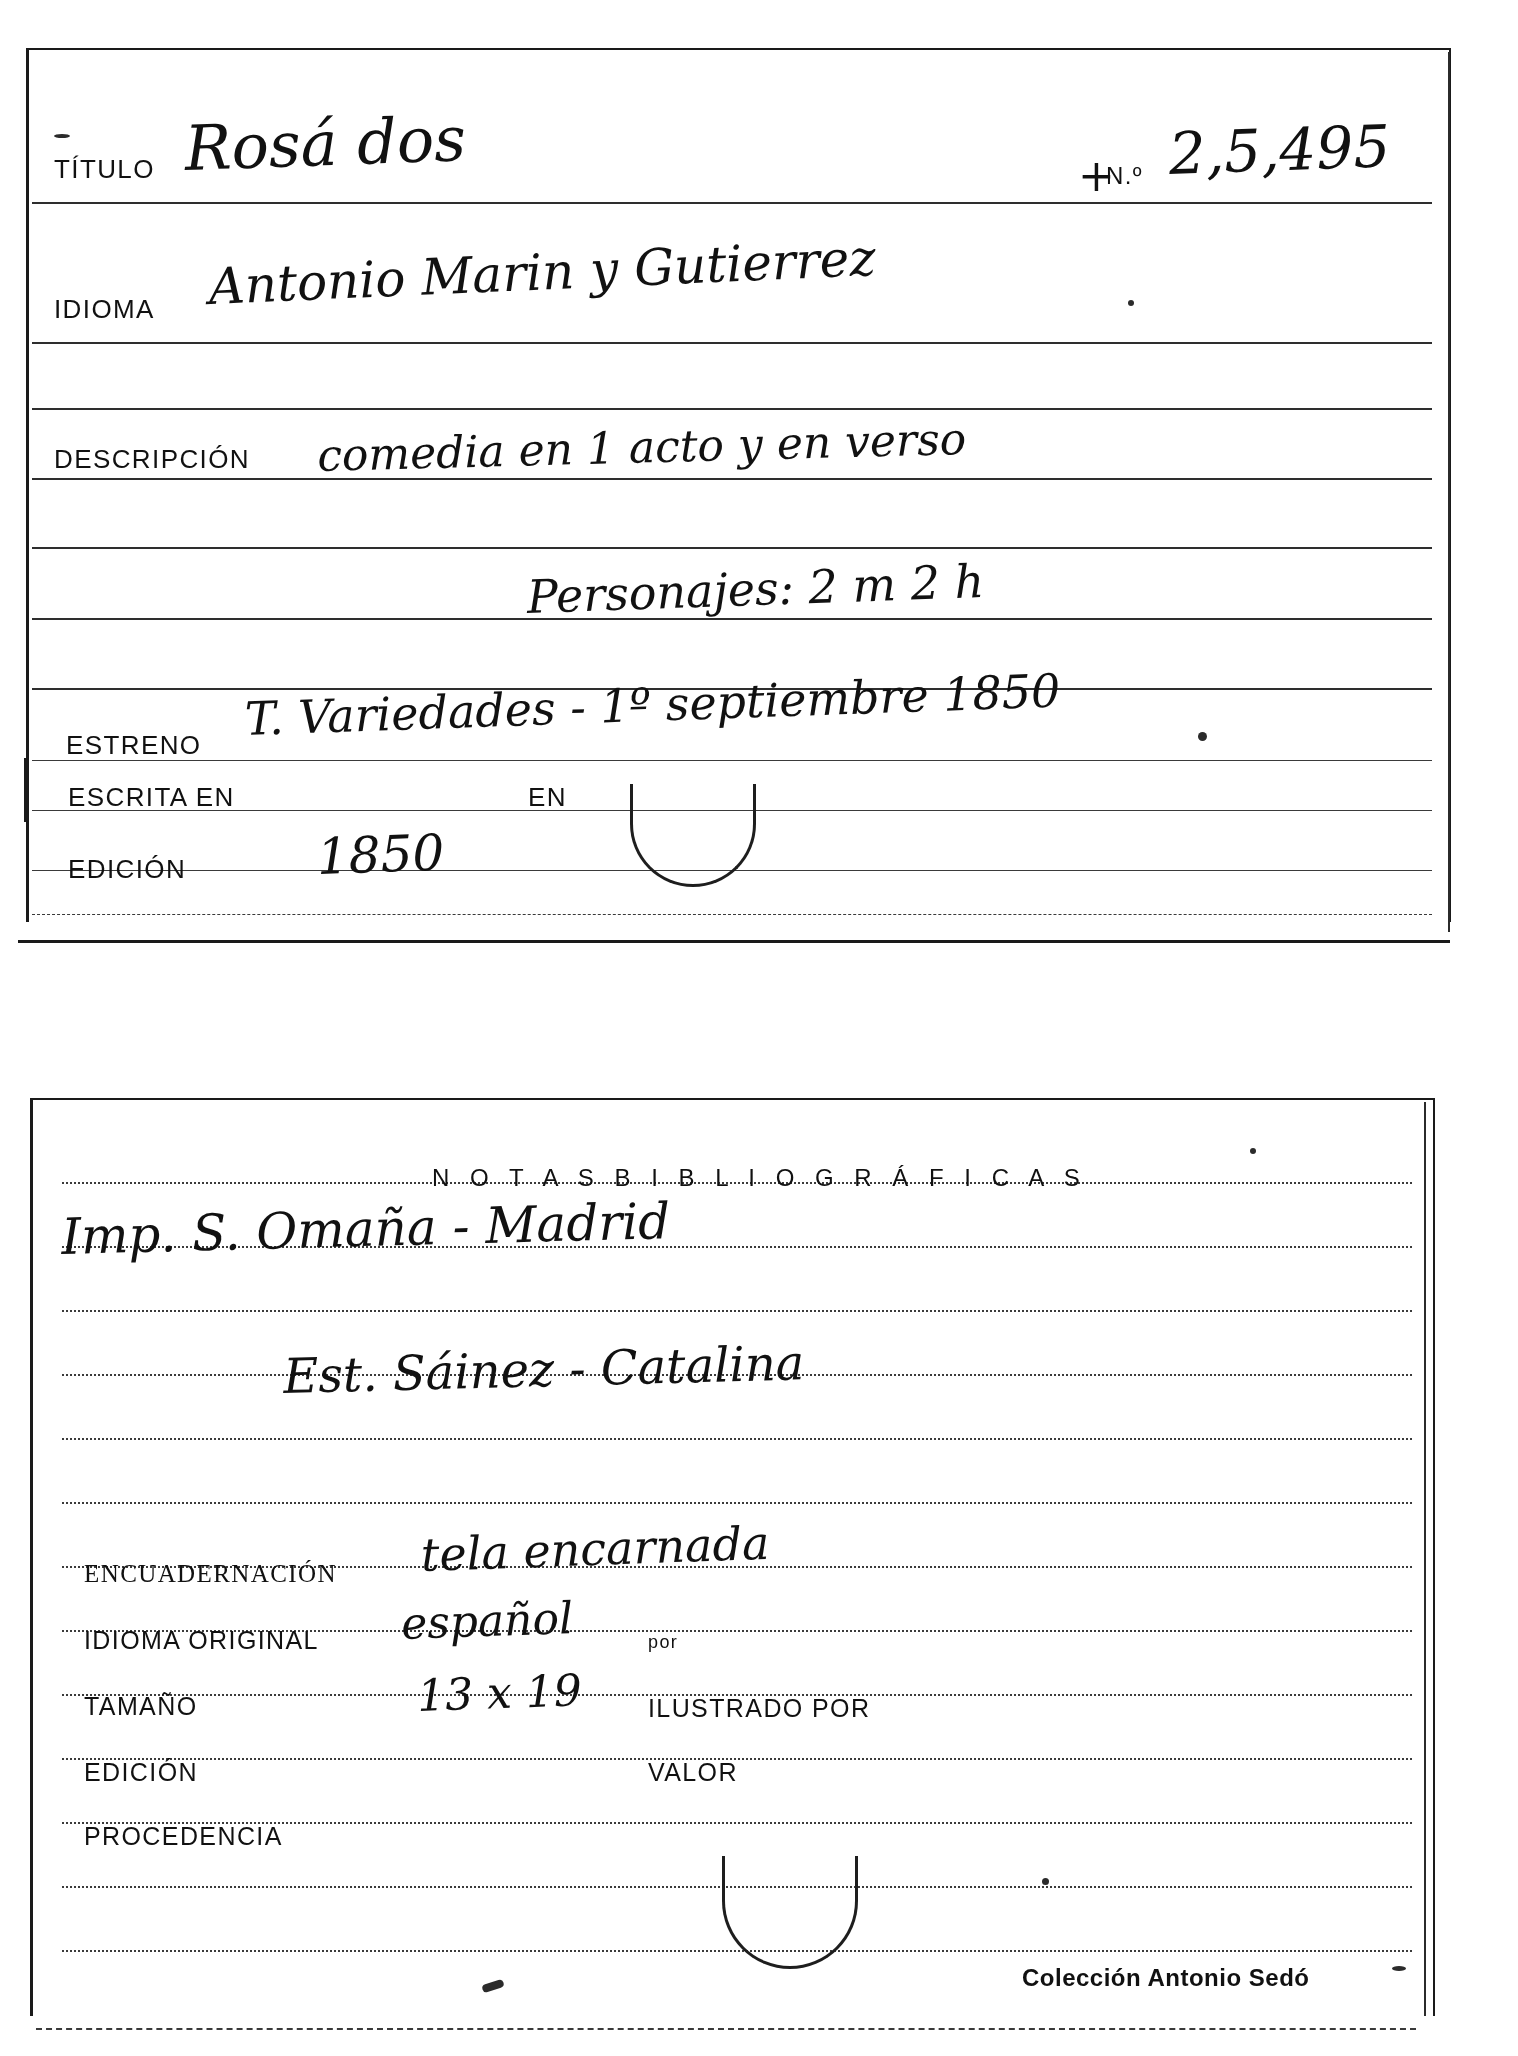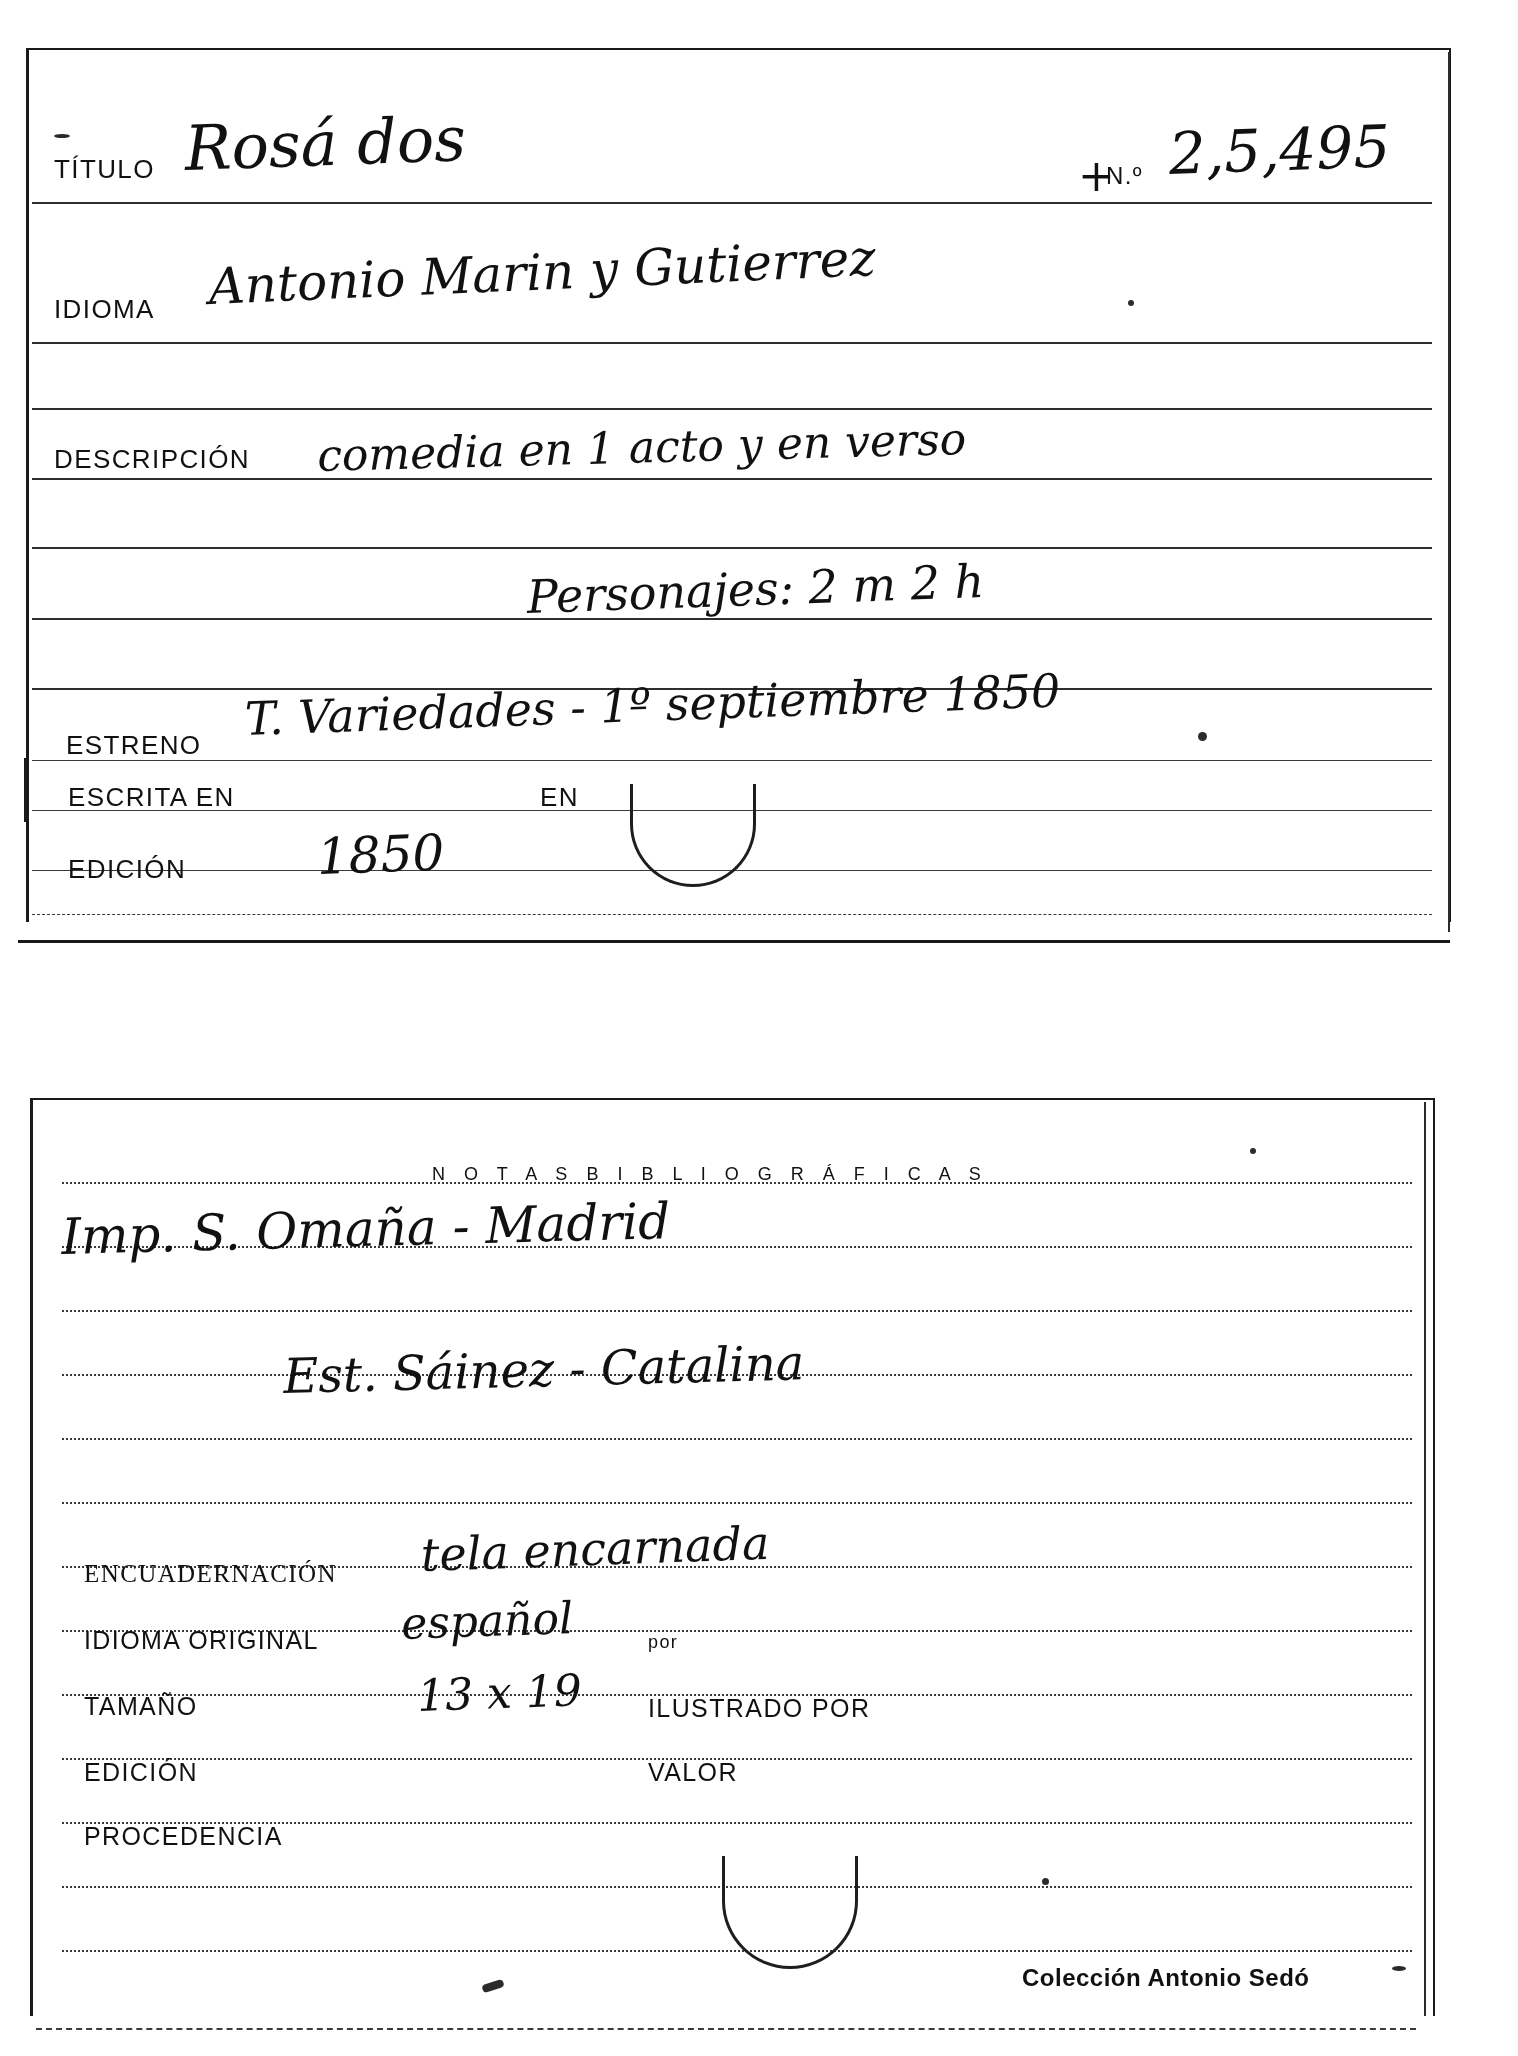--- a/index.html
+++ b/index.html
@@ -112,21 +112,21 @@
     position: absolute;
     left: 40px;
     width: 1350px;
     height: 0;
     border-top: 2px dotted #3b3b3b;
   }
 
   .notes-title {
     position: absolute;
     font-family: "Liberation Sans", sans-serif;
-    font-size: 18px;
+    font-size: 24px;
     letter-spacing: 7px;
     color: #111;
     white-space: nowrap;
     text-align: center;
   }
   .collection {
     position: absolute;
     font-family: "Liberation Sans", sans-serif;
     font-weight: bold;
     font-size: 24px;
@@ -186,21 +186,21 @@
 
     <div class="fieldlabel" style="left:36px; top:402px;">DESCRIPCIÓN</div>
     <div class="hand" style="left:300px; top:388px; font-size:44px; transform:rotate(-1.5deg);">comedia en 1 acto y en verso</div>
 
     <div class="hand" style="left:510px; top:528px; font-size:46px; transform:rotate(-2deg);">Personajes: 2 m 2 h</div>
 
     <div class="fieldlabel" style="left:48px; top:688px;">ESTRENO</div>
     <div class="hand" style="left:228px; top:650px; font-size:46px; transform:rotate(-2deg);">T. Variedades - 1º septiembre 1850</div>
 
     <div class="fieldlabel" style="left:50px; top:740px;text-align:right;">ESCRITA EN</div>
-    <div class="fieldlabel" style="left:510px; top:740px;margin-left:12px;">EN</div>
+    <div class="fieldlabel" style="left:510px; top:740px;">EN</div>
 
     <div class="fieldlabel" style="left:50px; top:812px;">EDICIÓN</div>
     <div class="hand" style="left:300px; top:786px; font-size:50px; transform:rotate(-2deg);">1850</div>
 
     <div class="arcmark" style="left:612px; top:742px; width:120px; height:100px; border-bottom-color:#1e1e1e; border-radius:0 0 80px 80px; border-top:none; border-left:3px solid #1e1e1e; border-right:3px solid #1e1e1e;"></div>
 
     <div class="speck" style="left:1180px; top:690px; width:9px; height:9px;"></div>
     <div class="speck" style="left:1110px; top:258px; width:6px; height:6px;"></div>
     <div class="speck" style="left:36px; top:92px; width:16px; height:4px;"></div>
 

